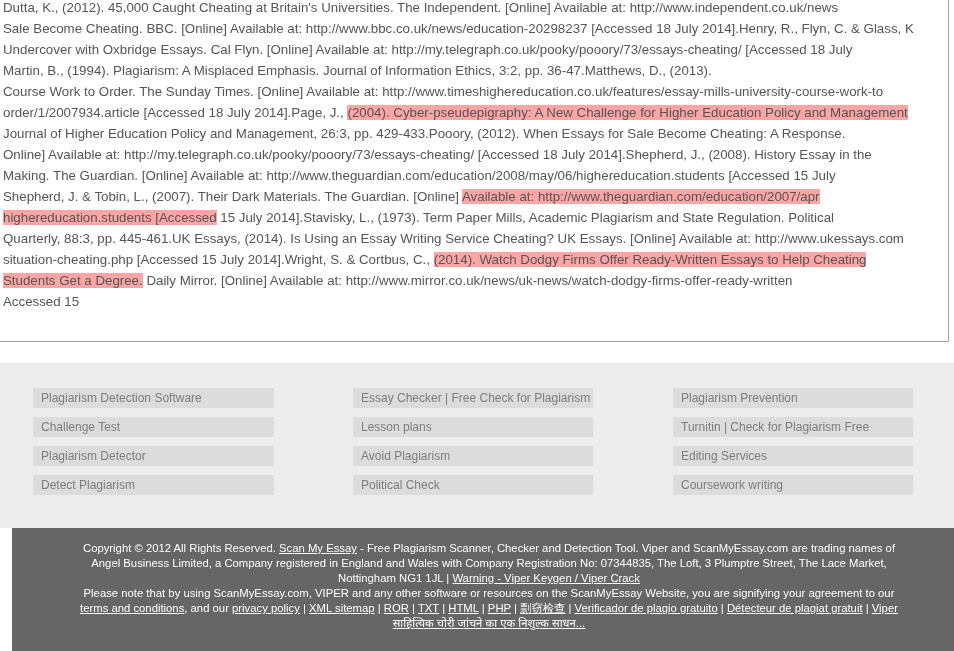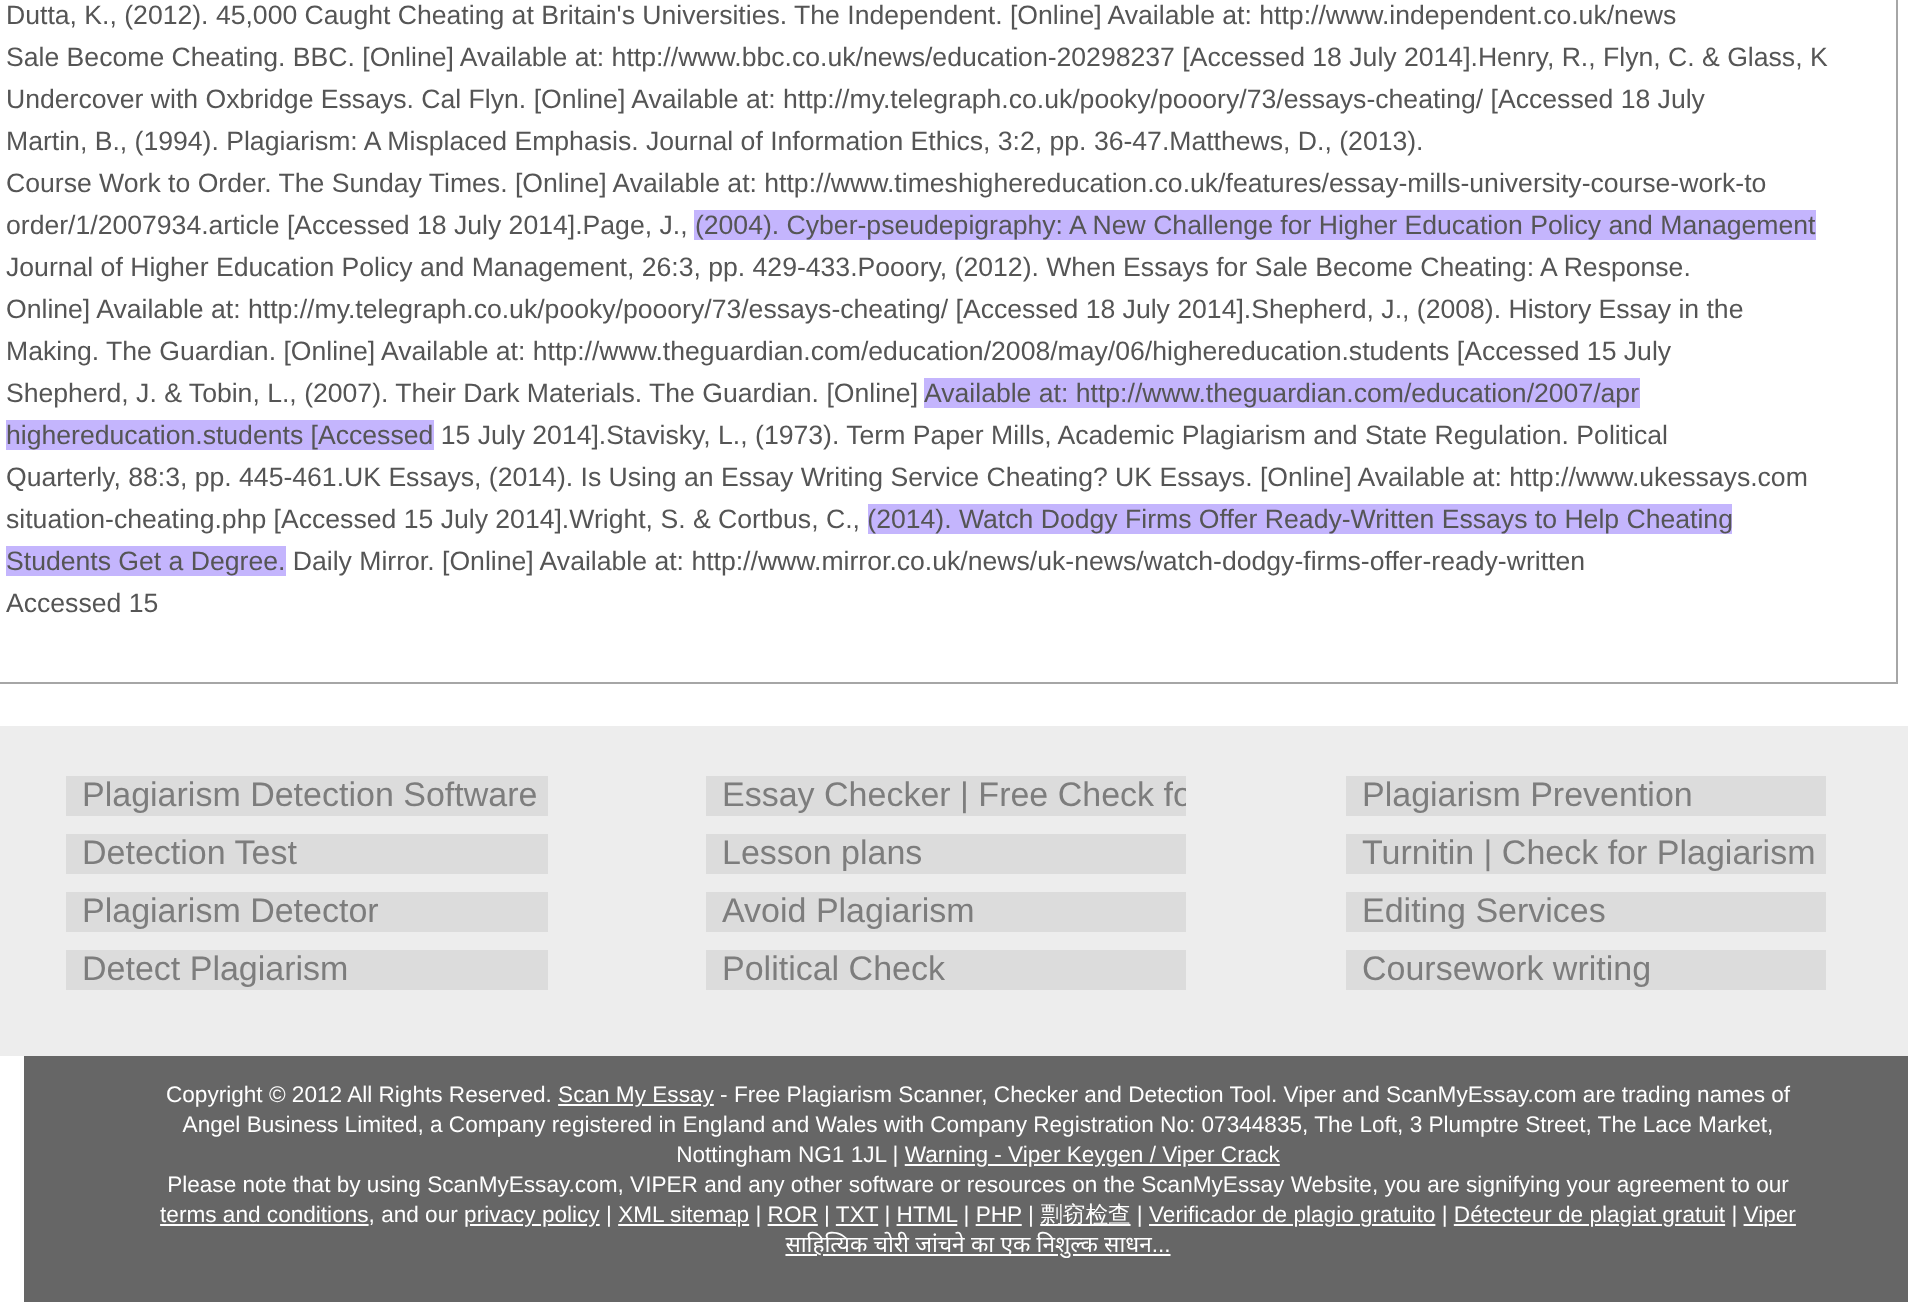--- a/index.html
+++ b/index.html
@@ -18,40 +18,40 @@
     border: 1px solid #a6a6a6;
     padding: 17px 4px 0 7px;
     overflow: hidden;
   }
   .refline {
     white-space: nowrap;
     line-height: 21px;
     font-size: 13.3px;
     color: #555555;
   }
-  .hl { background: #c4b5fd; }
+  .hl { background: #fca5a5; }
   
   .band-light {
     position: absolute;
     left: 0; top: 363px;
     width: 954px; height: 165px;
     background: #ededed;
   }
   .fcol {
     position: absolute; top: 25px;
     display: flex; flex-direction: column; gap: 9px;
   }
   .fcol-1 { left: 33px;  width: 241px; }
   .fcol-2 { left: 353px; width: 240px; }
   .fcol-3 { left: 673px; width: 240px; }
   .fbtn {
     height: 20px;
     background: #dcdcdc;
     color: #7d7d7d;
-    font-size: 17px;
+    font-size: 12px;
     line-height: 20px;
     padding-left: 8px;
     white-space: nowrap;
     overflow: hidden;
     cursor: pointer;
   }
   
   .band-dark {
     position: absolute;
     left: 12px; top: 528px;
@@ -83,21 +83,21 @@
     <div class="refline"><span class="hl">highereducation.students [Accessed</span><span> 15 July 2014].Stavisky, L., (1973). Term Paper Mills, Academic Plagiarism and State Regulation. Political</span></div>
     <div class="refline"><span>Quarterly, 88:3, pp. 445-461.UK Essays, (2014). Is Using an Essay Writing Service Cheating? UK Essays. [Online] Available at: http://www.ukessays.com</span></div>
     <div class="refline"><span>situation-cheating.php [Accessed 15 July 2014].Wright, S. &amp; Cortbus, C., </span><span class="hl">(2014). Watch Dodgy Firms Offer Ready-Written Essays to Help Cheating</span></div>
     <div class="refline"><span class="hl">Students Get a Degree.</span><span> Daily Mirror. [Online] Available at: http://www.mirror.co.uk/news/uk-news/watch-dodgy-firms-offer-ready-written</span></div>
     <div class="refline"><span>Accessed 15</span></div>
   </div>
 
 <div class="band-light">
   <div class="fcol fcol-1">
     <div class="fbtn">Plagiarism Detection Software</div>
-    <div class="fbtn">Detection Test</div>
+    <div class="fbtn">Challenge Test</div>
     <div class="fbtn">Plagiarism Detector</div>
     <div class="fbtn">Detect Plagiarism</div>
   </div>
   <div class="fcol fcol-2">
     <div class="fbtn">Essay Checker | Free Check for Plagiarism</div>
     <div class="fbtn">Lesson plans</div>
     <div class="fbtn">Avoid Plagiarism</div>
     <div class="fbtn">Political Check</div>
   </div>
   <div class="fcol fcol-3">

